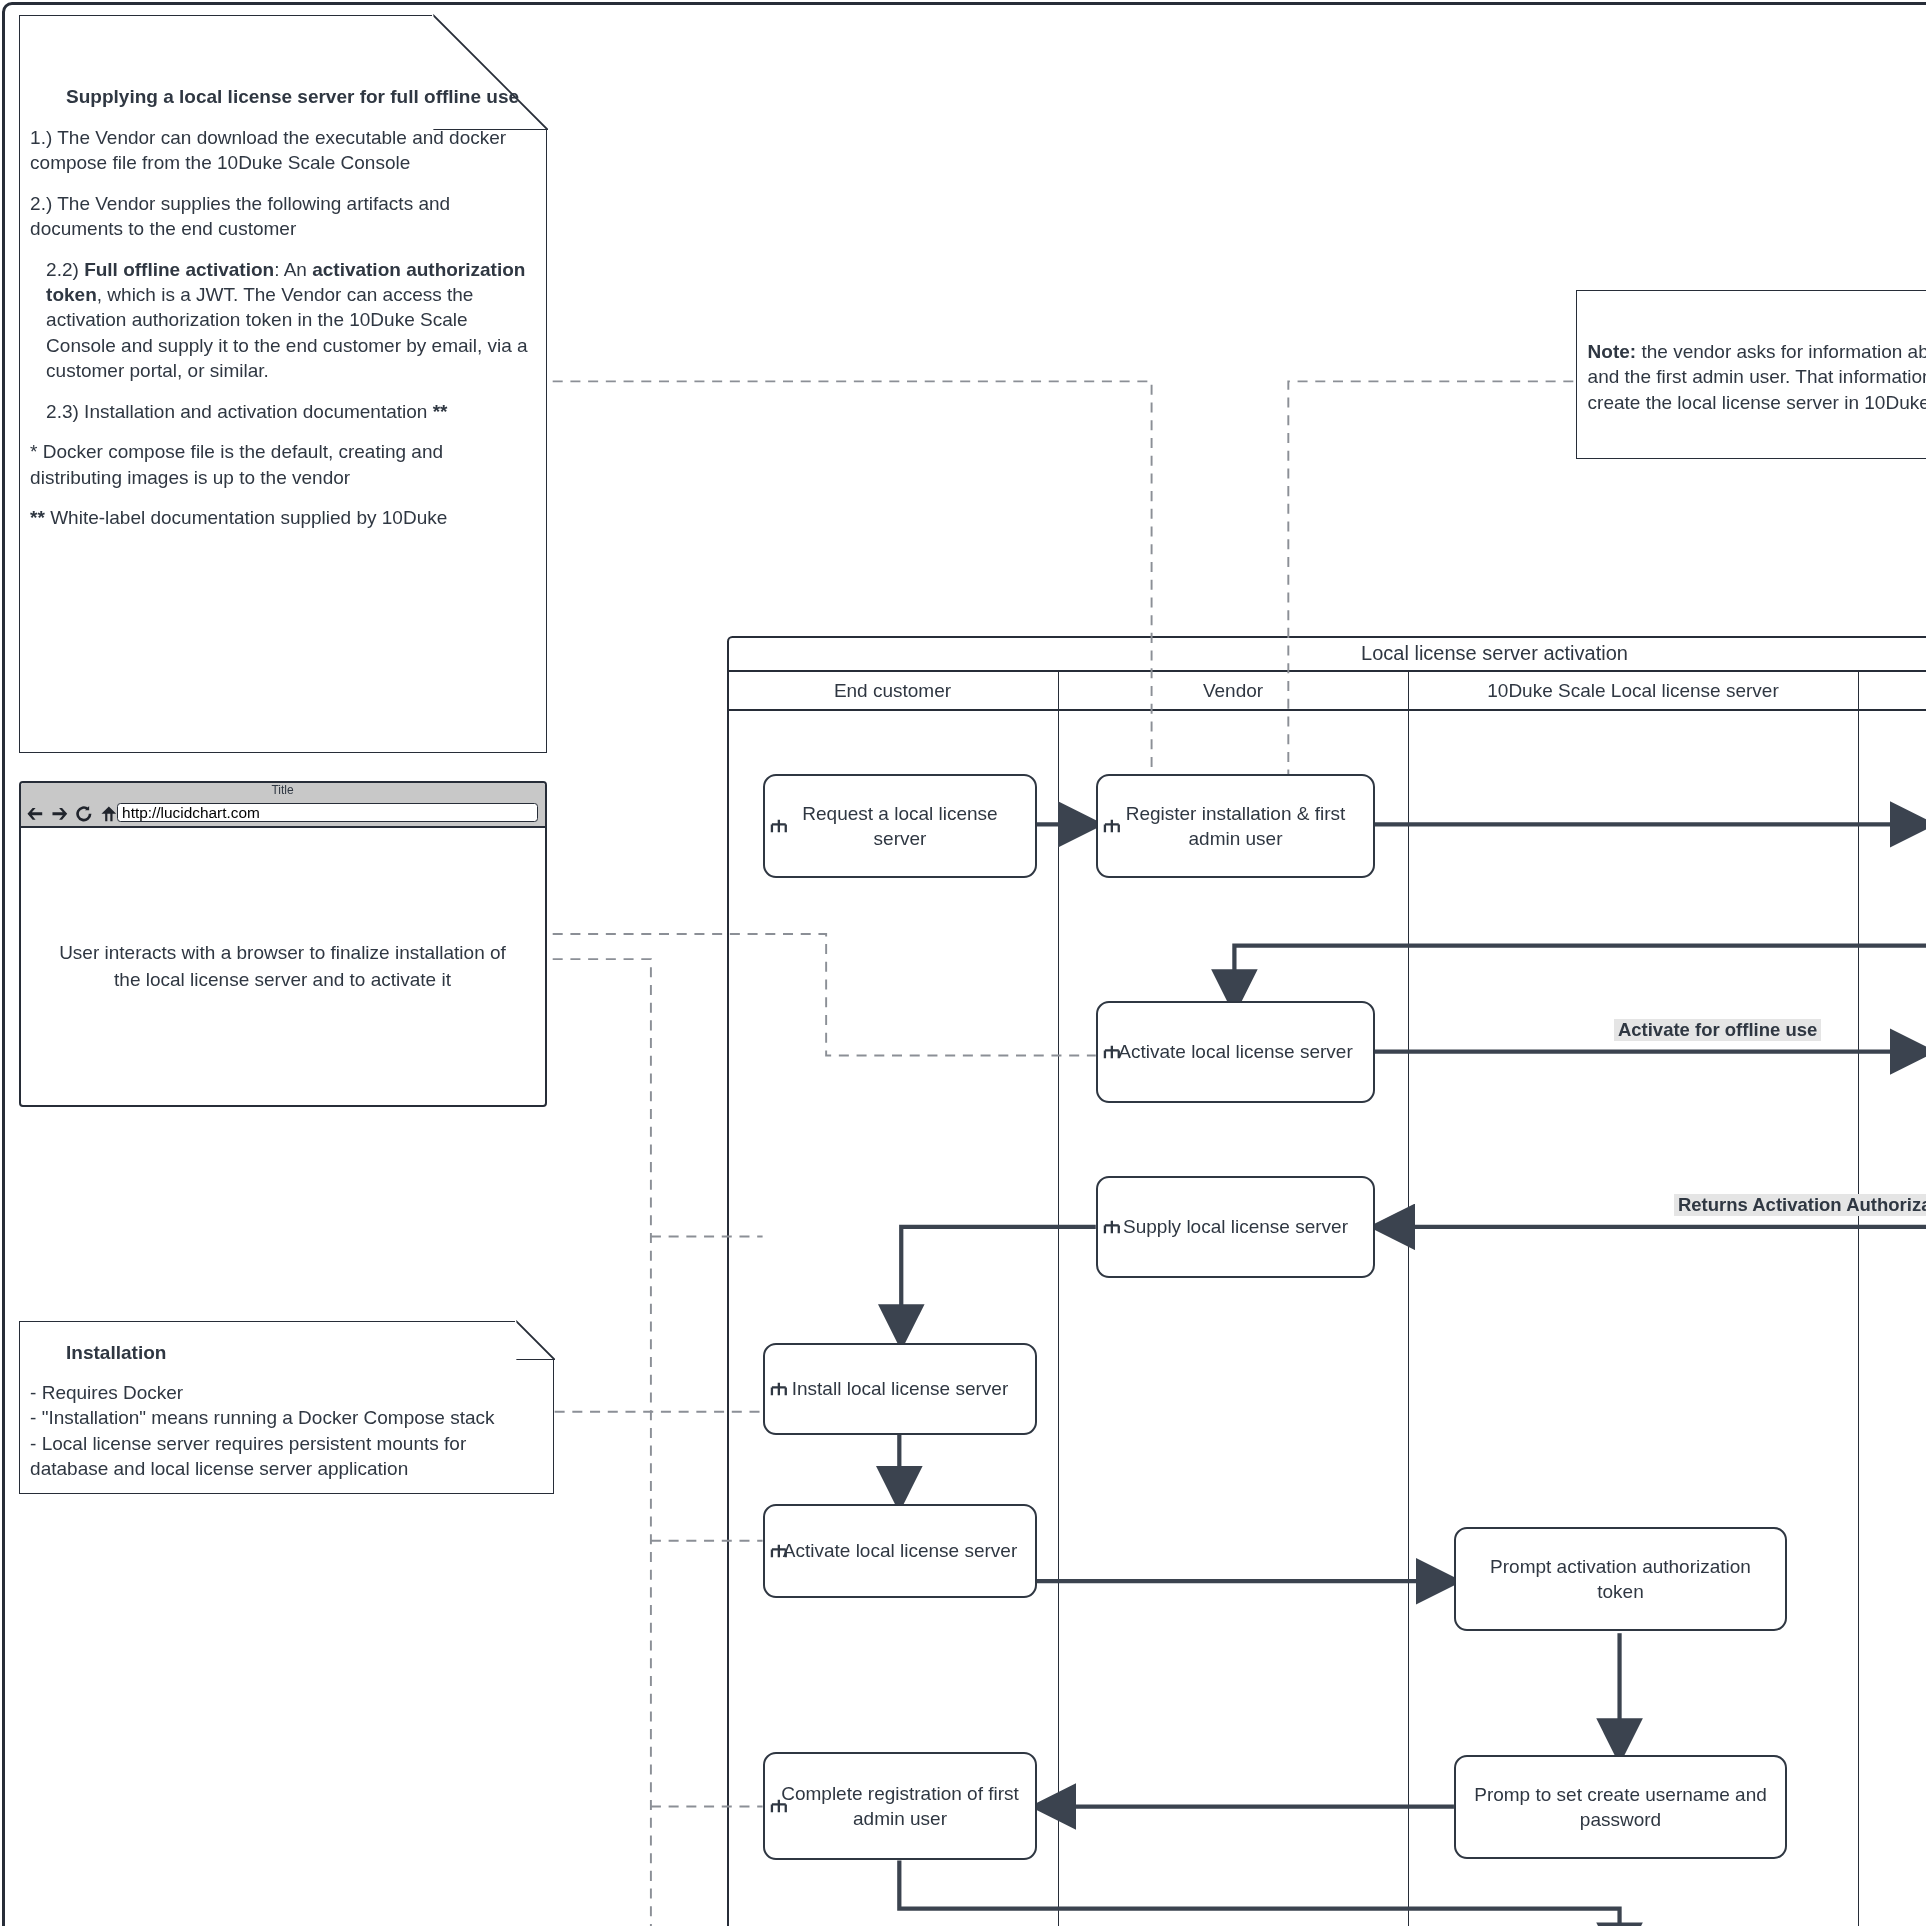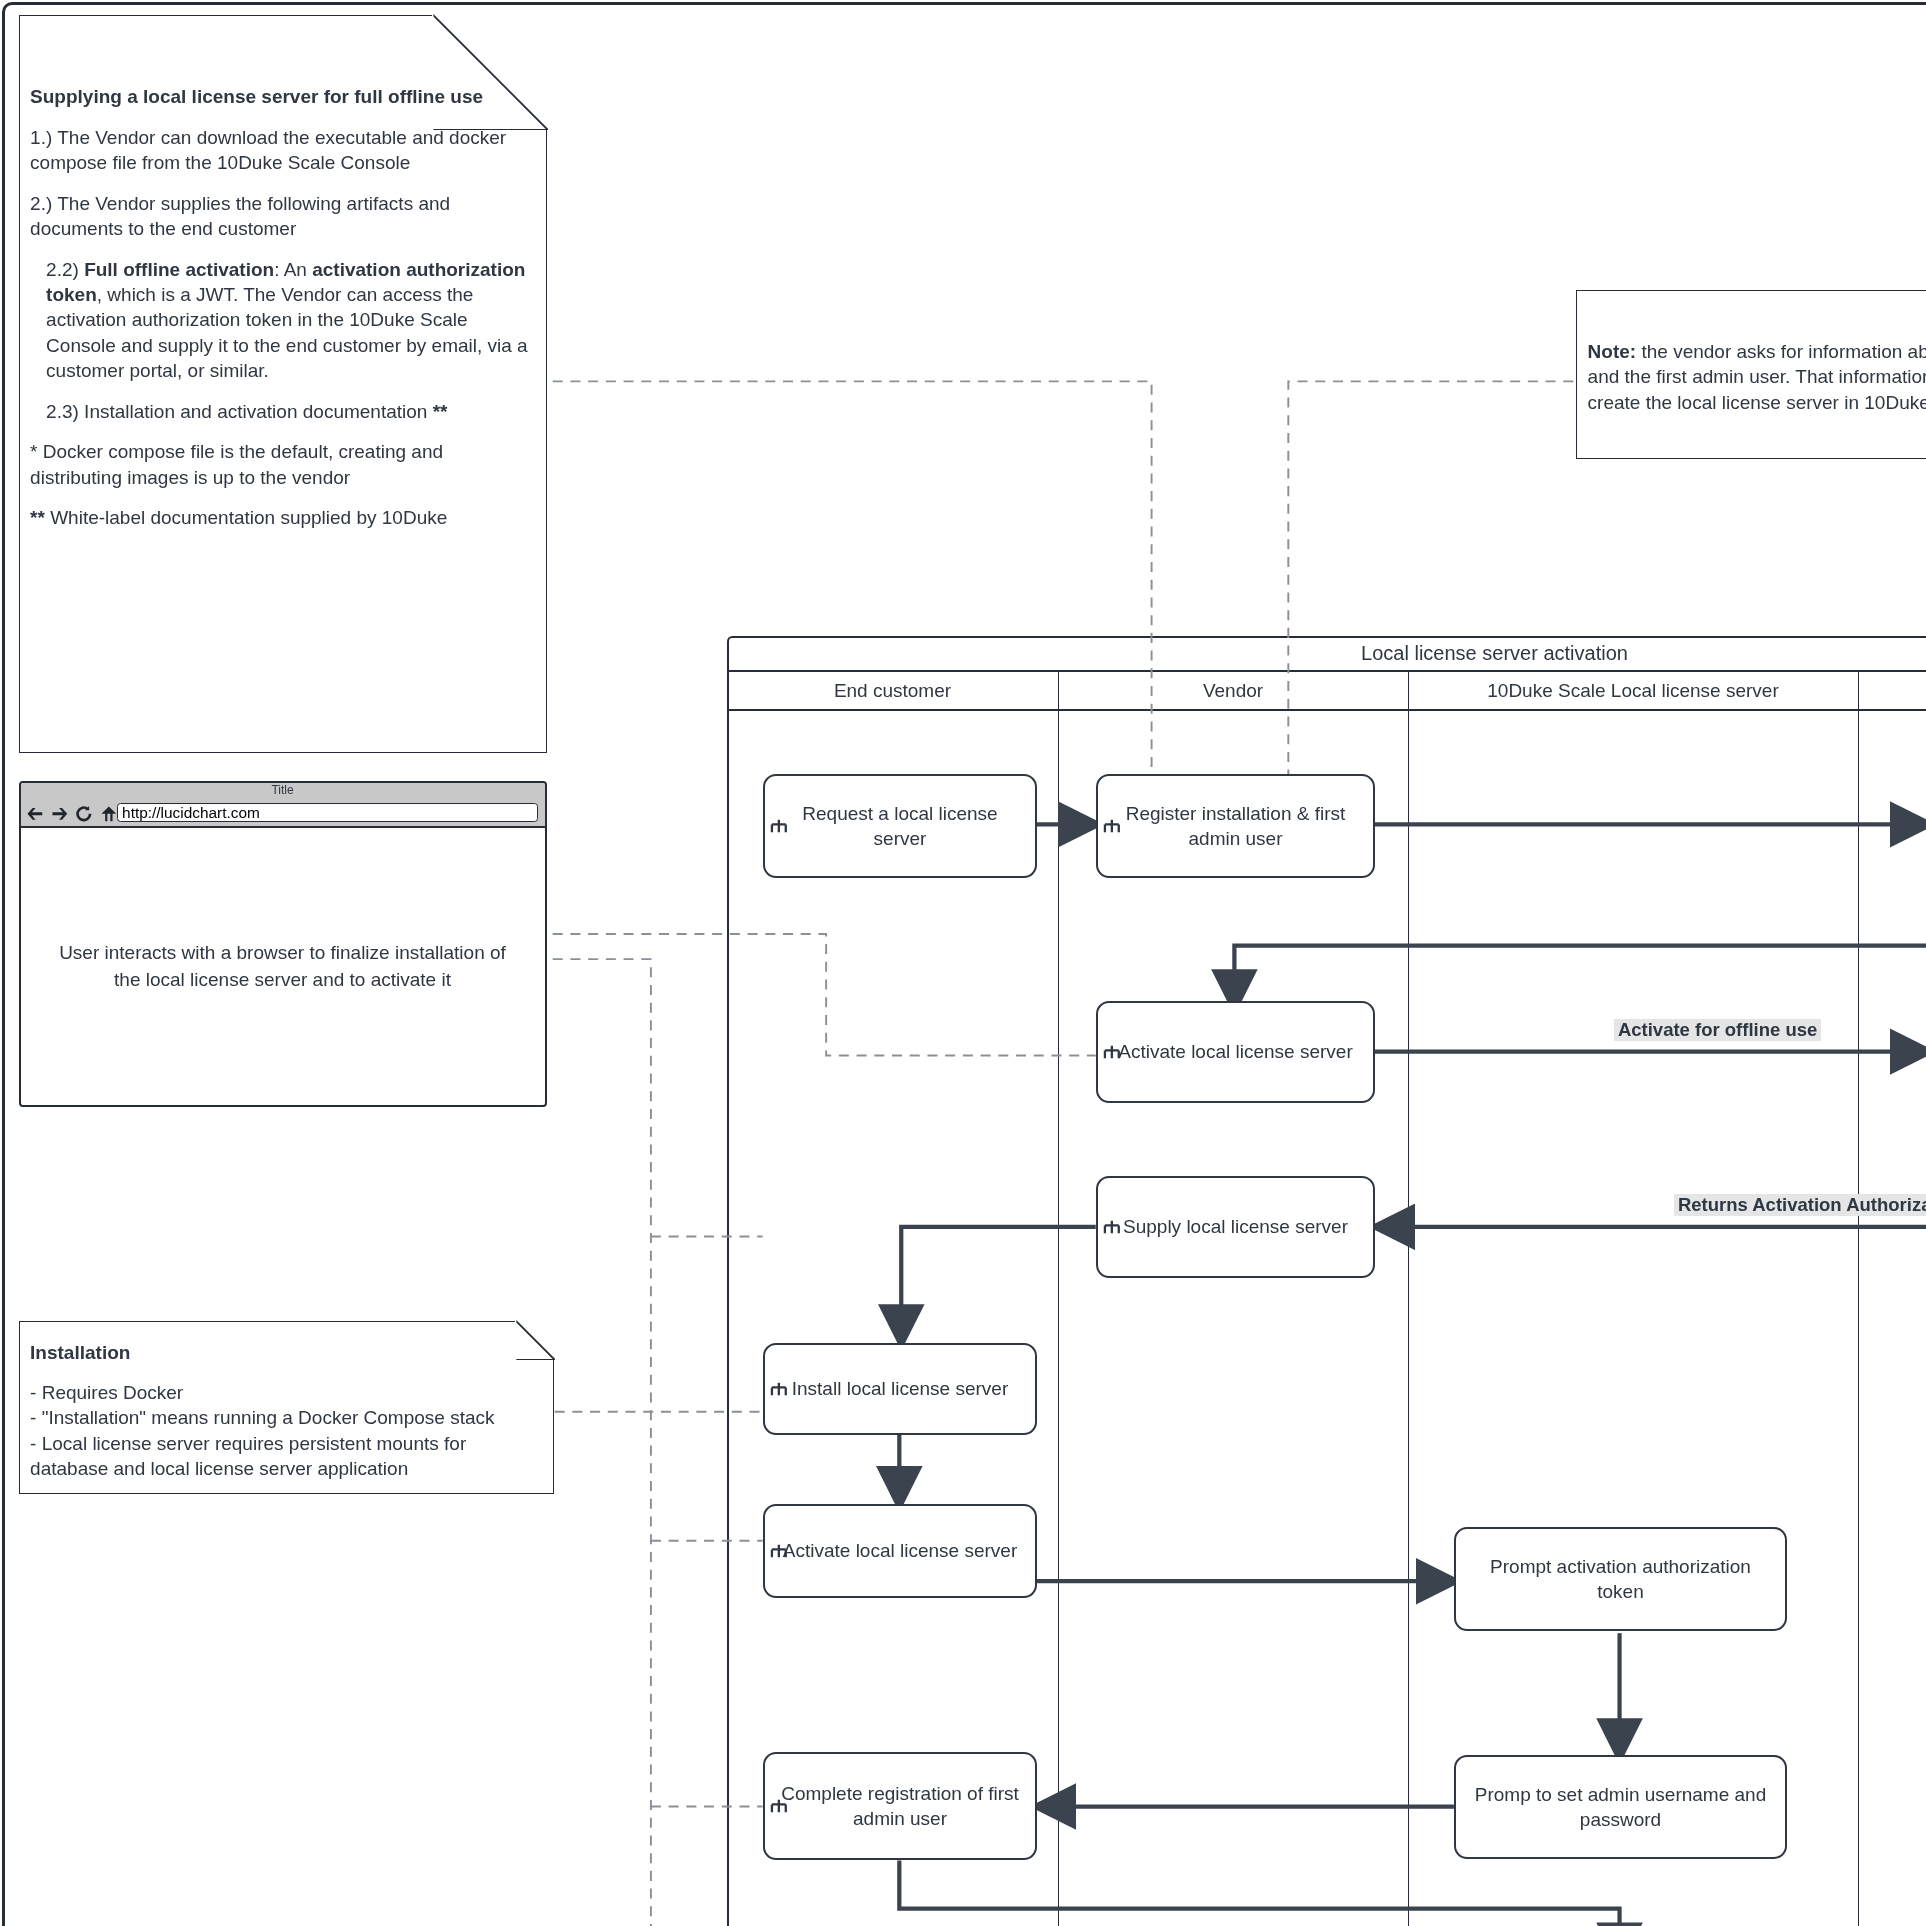--- a/index.html
+++ b/index.html
@@ -37,21 +37,21 @@
     position:absolute;left:0;top:0;right:0;bottom:0;
     padding:10px 11.6px;
     font-size:19px;
     line-height:1.33;
     color:#2f3742;
     z-index:3;
   }
   .note .content p{margin:0 0 15.4px 0;}
   .note .content p:last-child{margin-bottom:0;}
   .note .content .b{font-weight:bold;}
-  .note .content .ttl{font-weight:bold;}
+  .note .content .ttl{font-weight:bold;margin-left:36px;}
   .note .content .ind{padding-left:16px;}
 
   
   #browser{position:absolute;z-index:4;box-sizing:border-box;}
   #browser .frame{
     position:absolute;inset:0;
     border:2.3px solid #272d38;
     border-radius:3.9px;
     background:#ffffff;
     overflow:hidden;
@@ -328,21 +328,21 @@
   </div>
 
   <div class="act" style="left:763px;top:1752px;width:274px;height:108px;">
     <svg class="rake" width="17.7" height="15.4" viewBox="0 0 46 40">
       <path d="M5,16 L41,16 M5,16 L5,36 M23,4 L23,36 M41,16 L41,36" stroke="#2f3742" stroke-width="6" fill="none"></path>
     </svg>
     <span>Complete registration of first admin user</span>
   </div>
 
   <div class="act" style="left:1454px;top:1755px;width:333px;height:104px;">
-    <span>Promp to set admin username and password</span>
+    <span>Promp to set create username and password</span>
   </div>
 
   <div class="edge-label" style="left:1614px;top:1019px;">Activate for offline use</div>
 
   <div class="edge-label" style="left:1674px;top:1194px;">Returns Activation Authorization Token</div>
 
 </div>
 
 
 </body></html>

